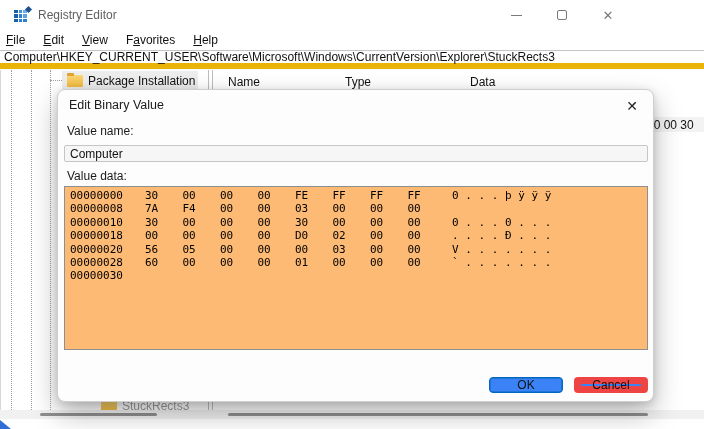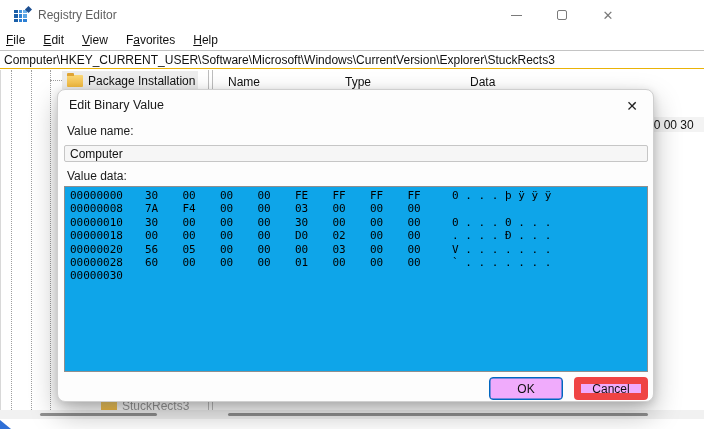--- a/index.html
+++ b/index.html
@@ -25,21 +25,21 @@
   .glyph-min { width:11px; height:1px; background:#7a7a7a; }
   .glyph-max { width:10px; height:10px; border:1px solid #7a7a7a; border-radius:2px; }
   .glyph-x { font-size:13px; line-height:1; }
   
   .menubar { position:absolute; left:0; top:30px; width:704px; height:19px; background:#fff; display:flex; align-items:center; }
   .menu-item { font-size:12px; color:#111; padding:0 9px; }
   .menu-item:first-child { padding-left:6px; }
   .menu-item .u { text-decoration:underline; }
   
   .addressbar { position:absolute; left:0; top:50px; width:704px; height:19px;
-    border-top:1px solid #c4c4c4; border-bottom:1px solid #eab308; background:#fff;
+    border-top:1px solid #c4c4c4; border-bottom:6px solid #eab308; background:#fff;
     display:flex; align-items:center; }
   .addresstext { font-size:12px; color:#111; padding-left:4px; white-space:nowrap; }
   
   .main { position:absolute; left:0; top:70px; width:704px; height:340px; background:#fff; }
   .tree { position:absolute; left:0; top:0; width:208px; height:340px; border-left:1px solid #d8d8d8; background:#fff; }
   .guide { position:absolute; top:0; height:340px; width:1px; border-left:1px dotted #9e9e9e; }
   .elbow { position:absolute; left:49px; top:10px; width:16px; height:1px; border-top:1px dotted #9e9e9e; }
   .tree-row-sel { position:absolute; left:61px; top:1px; width:136px; height:18px; background:#ededed; }
   .folder { position:relative; width:16px; height:12px; background:linear-gradient(180deg,#fbd878,#f2b93d); border-radius:1px; }
   .folder::before { content:""; position:absolute; left:0; top:-2px; width:7px; height:3px; background:#dfa435; border-radius:1px 1px 0 0; }
@@ -62,30 +62,30 @@
   .dialog { position:absolute; left:57px; top:89px; width:597px; height:313px;
     background:#fdfdfd; border:1px solid #cfcfcf; border-radius:8px; z-index:10;
     box-shadow:0 12px 28px rgba(0,0,0,0.28), 0 2px 8px rgba(0,0,0,0.14); }
   .dlg-title { position:absolute; left:11px; top:8px; font-size:12.5px; color:#1a1a1a; }
   .dlg-close { position:absolute; right:10px; top:5px; width:22px; height:22px;
     display:flex; align-items:center; justify-content:center; font-size:14px; color:#222; }
   .dlg-label { position:absolute; left:9px; font-size:12px; color:#1a1a1a; }
   .dlg-field { position:absolute; left:6px; top:55px; width:584px; height:17px;
     background:#f6f6f6; border:1px solid #c6c6c6; border-radius:2px;
     font-size:12px; color:#111; display:flex; align-items:center; padding-left:5px; }
-  .hexbox { position:absolute; left:6px; top:96px; width:584px; height:186px;
-    background:#0ea5e9; border:1px solid #8f8f8f; overflow:hidden;
+  .hexbox { position:absolute; left:6px; top:96px; width:584px; height:164px;
+    background:#fdba74; border:1px solid #8f8f8f; overflow:hidden;
     font-family:"DejaVu Sans Mono", monospace; font-size:11px; color:#000;
     padding:2px 0 0 5px; }
   .hexrow { display:flex; height:13.4px; line-height:13.4px; white-space:pre; }
   .hexrow .off { display:inline-block; width:75px; }
   .hexrow .hb { display:inline-block; width:37.5px; }
   .hexrow .ascii { display:inline-block; margin-left:7px; }
-  .dlg-btn { position:absolute; top:287px; width:74px; height:23px; border-radius:4px;
-    font-size:12px; color:#111; display:flex; align-items:center; justify-content:center; background:#f0abfc; }
+  .dlg-btn { position:absolute; top:287px; width:74px; height:16px; border-radius:4px;
+    font-size:12px; color:#111; display:flex; align-items:center; justify-content:center; background:#3b82f6; }
   .btn-ok { left:431px; border:1px solid #0067c0; box-shadow:inset 0 0 0 0.5px #0067c0; }
   .btn-cancel { left:516px; border:7px solid #ef4444; }
 </style>
 </head>
 <body>
 
 <div class="titlebar">
   <div class="appicon">
     <div class="grid">
         <i></i>

